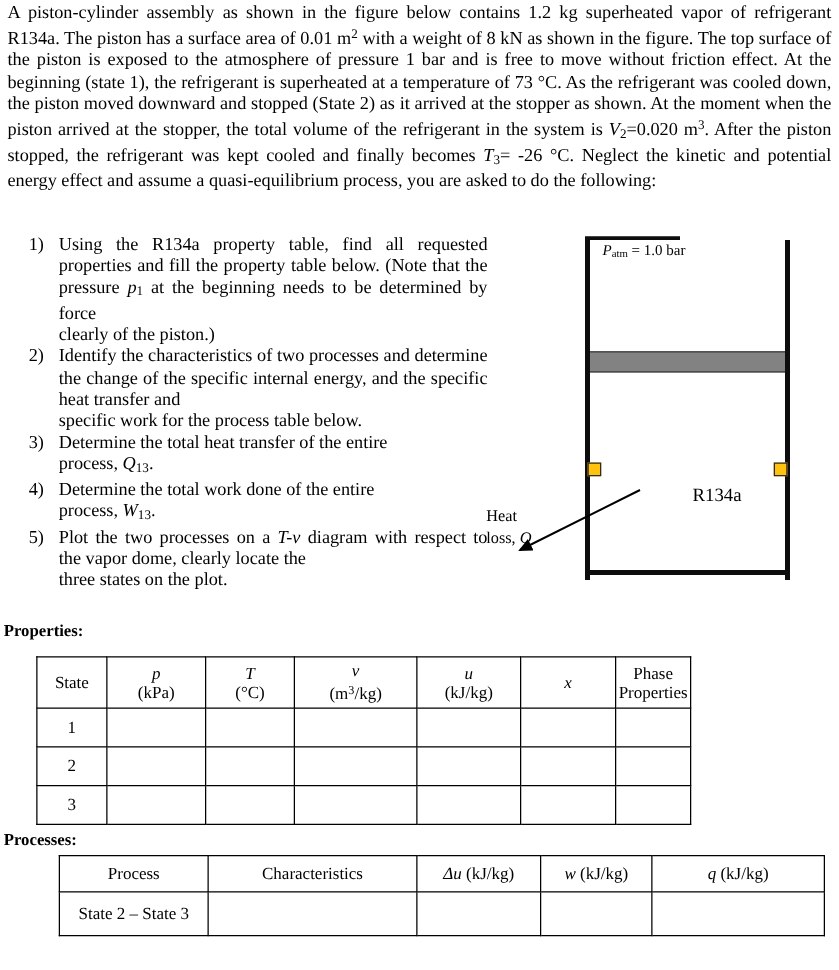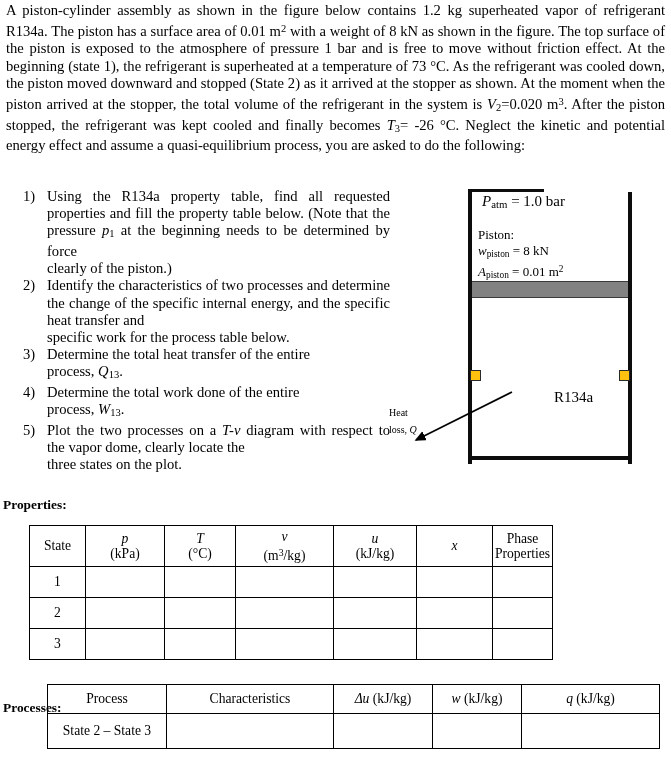--- a/index.html
+++ b/index.html
@@ -98,21 +98,21 @@
     border: 1.4px solid #2b2b2b;
     box-sizing: border-box;
   }
   #stopper-left  { left: 8px; }
   #stopper-right { left: 157px; }
 
   #fig-text-atm {
     position: absolute;
     left: 20px;
     top: 7px;
-    font-size: 15px;
+    font-size: 12px;
     white-space: nowrap;
   }
   #fig-text-piston {
     position: absolute;
     left: 16px;
     top: 41px;
     font-size: 13px;
     line-height: 15.5px;
     white-space: nowrap;
   }
@@ -130,35 +130,35 @@
     top: 206px;
     width: 120px;
     height: 60px;
     overflow: visible;
   }
 
   #heat-label {
     position: absolute;
     left: 389px;
     top: 404px;
-    font-size: 10px;
+    font-size: 13px;
     line-height: 17.2px;
     white-space: nowrap;
   }
 
   
   .section-caption {
     position: absolute;
     left: 3px;
     font-weight: bold;
     font-size: 13.4px;
     text-align: right;
   }
   #caption-properties { top: 497px; }
-  #caption-processes  { top: 664px; margin-top: 36px; }
+  #caption-processes  { top: 664px; }
 
   
   table {
     position: absolute;
     border-collapse: collapse;
     font-size: 13.6px;
   }
   table td, table th {
     border: 1px solid #000000;
     padding: 0;
@@ -233,25 +233,20 @@
 
   <div id="piston"></div>
 
   <div class="stopper" id="stopper-left"></div>
   <div class="stopper" id="stopper-right"></div>
 
   <div id="fig-text-atm">
     <i>P</i><span class="sub">atm</span> = 1.0 bar
   </div>
 
-  <div id="fig-text-piston">
-    <span>Piston:</span><br>
-    <i>w</i><span class="sub">piston</span> = 8 kN<br>
-    <i>A</i><span class="sub">piston</span> = 0.01 m<span class="sup">2</span>
-  </div>
 
   <div id="fig-text-r134a">R134a</div>
 
   <svg id="heat-arrow" viewBox="0 0 120 60">
     <defs>
       <marker id="arrowhead" markerWidth="7" markerHeight="7" refX="6" refY="3.2" orient="auto">
         <polygon points="0,0 7,3.2 0,6.4" fill="#000000"></polygon>
       </marker>
     </defs>
     <line x1="110" y1="0" x2="14" y2="48" stroke="#000000" stroke-width="1.6" marker-end="url(#arrowhead)"></line>

